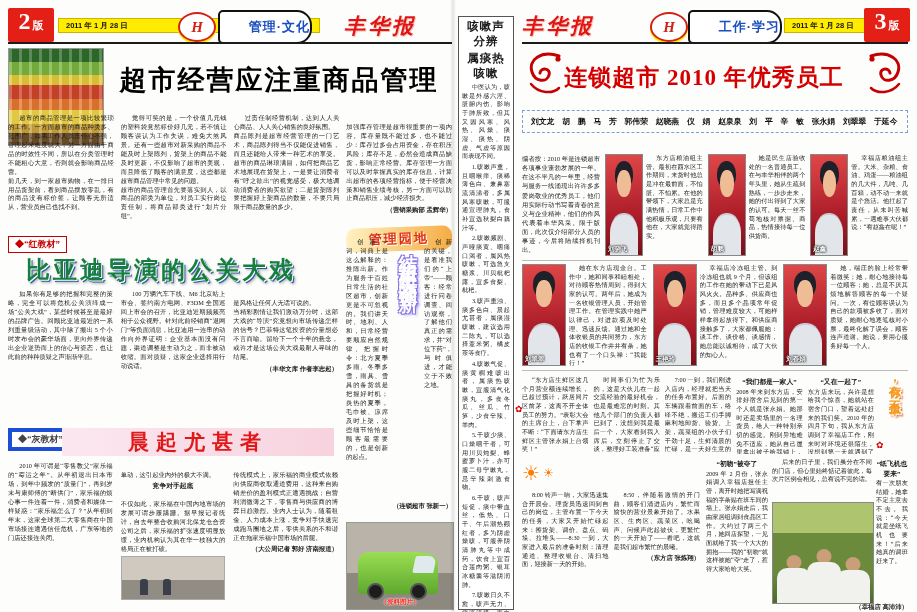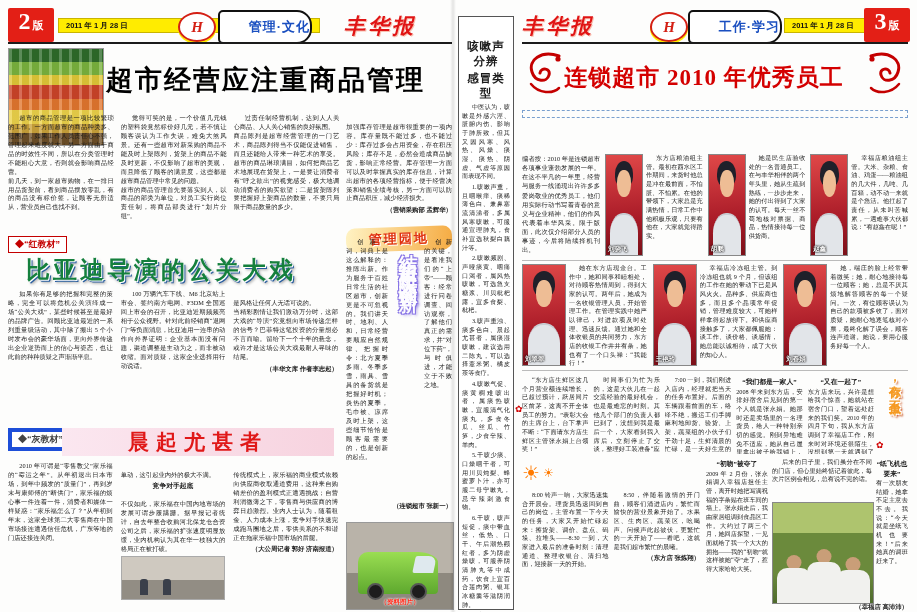--- a/index.html
+++ b/index.html
@@ -17,21 +17,21 @@
   .pagebox .suf{font:bold 11px "Liberation Sans",sans-serif}
   .datebar{background:#ffec00;display:flex;align-items:center;padding:0 7px;
            font:bold 7.5px "Liberation Sans",sans-serif;color:#111;border:1px solid #c9b400}
   .rule{background:#1b1b1b;height:2px}
   .logo{border:2px solid #d42015;border-radius:50%;color:#d42015;display:flex;align-items:center;justify-content:center;
         font:italic bold 15px "Liberation Serif",serif;background:#fff;box-shadow:0 2px 0 #ffec00}
   .tab{background:#fff;border:2px solid #111;border-radius:5px 15px 15px 5px;display:flex;align-items:center;justify-content:flex-end;
        font:bold 13px "Liberation Sans",sans-serif;color:#1a4fc0;letter-spacing:1px}
   .masthead{font:italic bold 21px "Liberation Serif",serif;color:#e01414;letter-spacing:3px;text-shadow:1px 1px 0 #f8c0b0}
   
-  #lp-headline{font:bold 27px "Liberation Sans",sans-serif;letter-spacing:2px;text-align:left;color:#000}
+  #lp-headline{font:bold 27px "Liberation Sans",sans-serif;letter-spacing:2px;text-align:center;color:#000}
   #lp-photo{background:linear-gradient(180deg,#2e6b2a 0 14%,#7ab33e 14% 27%,#e0c838 27% 38%,#cc4429 38% 52%,#e2762e 52% 64%,#ecd24a 64% 78%,#caa23a 78% 88%,#6d4f28 88% 100%);border:1px solid #999}
   #lp-photo .shine{position:absolute;inset:0;background:repeating-linear-gradient(90deg,rgba(255,255,255,.22) 0 3px,rgba(0,0,0,.05) 3px 10px)}
   .flexrow{display:flex}
   .fcol{flex:1}
   .sec-tag{display:inline-block;font:bold 9px "Liberation Sans",sans-serif;padding:1px 6px;background:#fff}
   .tag-red{color:#c40000;border:1px solid #c40000}
   .tag-gray{color:#444;border:4px solid #1d4ed8}
   #byd-headline{font:bold 24px "Liberation Sans",sans-serif;color:#15803d;letter-spacing:3px;
     text-shadow:1px 1px 0 #fff,2px 2px 0 #275c9e,3px 3px 3px rgba(0,0,0,.35)}
   #garden-label{display:block;margin-top:4px;text-align:center;background:linear-gradient(100deg,#fff3c4,#f5ab42);
@@ -44,21 +44,21 @@
     font:bold 21px "Liberation Sans",sans-serif;letter-spacing:7px}
   .street{height:42px;margin-top:2px;background:linear-gradient(#cfc9c0 0 55%,#928d84 55% 100%);position:relative;border:1px solid #aaa}
   .street i{position:absolute;bottom:4px;width:8px;height:16px;background:#3a3f4a;border-radius:3px 3px 0 0}
   #van-photo{background:linear-gradient(#b9b3a9 0 58%,#8e897f 58% 100%);border:1px solid #999;overflow:hidden}
   .van{position:absolute;left:10%;bottom:18%;width:76%;height:48%;background:linear-gradient(#9ade52,#5ea82e);border-radius:10px 26% 4px 4px}
   .van .win{position:absolute;right:4%;top:10%;width:26%;height:42%;background:#dfe9ee;border-radius:2px 8px 0 2px;transform:skewX(-12deg)}
   .van .wh{position:absolute;bottom:-6px;width:13px;height:13px;background:#1d1d1d;border-radius:50%;border:2px solid #555}
   .van-cap{position:absolute;left:0;right:0;bottom:2px;text-align:center;font:bold 6.5px "Liberation Sans",sans-serif;
     color:#ff2a1a;text-shadow:0 0 2px #fff,0 0 2px #fff;text-indent:0}
   
-  #health{border:1px solid #555;background:#fff;padding:20px 3px;box-sizing:border-box}
+  #health{border:1px solid #555;background:#fff;padding:0 3px;box-sizing:border-box}
   #health .t{font:bold 11.5px "Liberation Serif",serif;text-align:center;letter-spacing:1px;margin:2px 0}
   #health p{margin:2px 0;font-size:6.2px;line-height:1.4;text-align:justify;text-indent:1.6em}
   
   #rp-headline{font:bold 23px "Liberation Serif",serif;color:#d40000;text-align:center;letter-spacing:1px}
   #rp-names{border:1px dashed #7aa0cf;padding:3px 8px;font:bold 7.8px/1.95 "Liberation Serif",serif;color:#111;box-sizing:border-box}
   .unit{flex:1;display:flex;gap:3px}
   .utext{flex:1;font-size:6.2px;line-height:1.4;text-align:justify;text-indent:1.6em;overflow:hidden}
   .note{font-size:6.3px;line-height:1.45;text-align:justify;overflow:hidden;color:#222}
   .pt{position:relative;background:linear-gradient(175deg,#e04848 0%,#a81a27 65%,#7a1018 100%);border:1px solid #888;overflow:hidden;flex:none}
   .pt .hair{position:absolute;top:6%;left:24%;width:52%;height:26%;background:#20202a;border-radius:50% 50% 40% 40%}
@@ -155,21 +155,21 @@
       <span class="wh" style="left:12%"></span>
       <span class="wh" style="right:14%"></span>
     </span>
   <span class="van-cap">（资料图片）</span>
 </div>
 
 <div class="abs fold" style="left:450px;top:0;width:6px;height:612px"></div>
 
 <div class="abs" id="health" style="left:458px;top:16px;width:56px;height:594px">
   <div class="t">咳嗽声分辨</div>
-  <div class="t">感冒类型</div>
+  <div class="t">属痰热咳嗽</div>
   <p>中医认为，咳嗽是外感六淫、脏腑内伤、影响于肺所致，但其又因风寒、风热、风燥、痰湿、痰热、阴虚、气虚等原因而表现不同。</p>
   <p>1.咳嗽声重，且咽喉痒、痰稀薄色白、兼鼻塞流清涕者，多属风寒咳嗽，可服通宣理肺丸，食补宜选秋梨白藕汁等。</p>
   <p>2.咳嗽频剧、声哑痰黄、咽痛口渴者，属风热咳嗽，可选急支糖浆、川贝枇杷露，宜多食梨、枇杷。</p>
   <p>3.咳声重浊、痰多色白、晨起尤甚者，属痰湿咳嗽，建议选用二陈丸，可以选择薏米粥、橘皮茶等食疗。</p>
   <p>4.咳嗽气促、痰黄稠难咳出者，属痰热咳嗽，宜服清气化痰丸，多食冬瓜、丝瓜、竹笋，少食辛辣、羊肉。</p>
   <p>5.干咳少痰、口燥咽干者，可用川贝炖梨、蜂蜜萝卜汁，亦可服二母宁嗽丸，忌辛辣刺激食物。</p>
   <p>6.干咳，咳声短促，痰中带血丝，低热、口干、午后潮热颧红者，多为阴虚燥咳，可服养阴清肺丸等中成药，饮食上宜百合莲肉粥、银耳冰糖羹等滋阴润肺。</p>
   <p>7.咳嗽日久不愈，咳声无力、痰液清稀、面白多汗者，多为气虚所致，可服玉屏风散合剂，平时宜多喝黄芪粥，进食核桃仁等。</p>
 
 </div>
@@ -194,20 +194,21 @@
   <circle cx="33" cy="9" r="2.6" fill="#c40000"></circle>
 </svg>
 <svg class="abs" style="left:866px;top:50px;transform:scaleX(-1)" width="40" height="46" viewBox="0 0 38 46">
   <path d="M34 6 C16 0,3 10,7 22 C10 32,22 33,24 25 C26 18,16 17,15 23" stroke="#c40000" stroke-width="3" fill="none" stroke-linecap="round"></path>
   <path d="M6 34 C14 44,28 44,34 38" stroke="#c40000" stroke-width="2.5" fill="none" stroke-linecap="round"></path>
   <circle cx="33" cy="9" r="2.6" fill="#c40000"></circle>
 </svg>
 <div class="abs" id="rp-headline" style="left:554px;top:62px;width:300px">连锁超市 2010 年优秀员工</div>
 
 <div class="abs" id="rp-names" style="left:522px;top:110px;width:386px">
+  <div>刘文龙　胡　鹏　马　芳　郭伟荣　赵晓燕　仪　娟　赵泉泉　刘　平　辛　敏　张永娟　刘翠翠　于延今</div>
 </div>
 
 <div class="abs flexrow" style="left:522px;top:154px;width:386px;height:102px;gap:5px">
   <div class="note" style="width:78px;flex:none">编者按：2010 年是连锁超市各项事业蓬勃发展的一年。在这不平凡的一年里，经营与服务一线涌现出许许多多爱岗敬业的优秀员工，他们用实际行动书写着青春的意义与企业精神，他们的作风代表着丰华风采。限于版面，此次仅介绍部分人员的事迹，今后将陆续择机刊出。</div>
   <div class="unit">
     <div class="pt" style="width:36px">
         <i class="hair"></i>
         <i class="face"></i>
         <i class="bod"></i>
         <b class="nm">刘骁飞</b>

